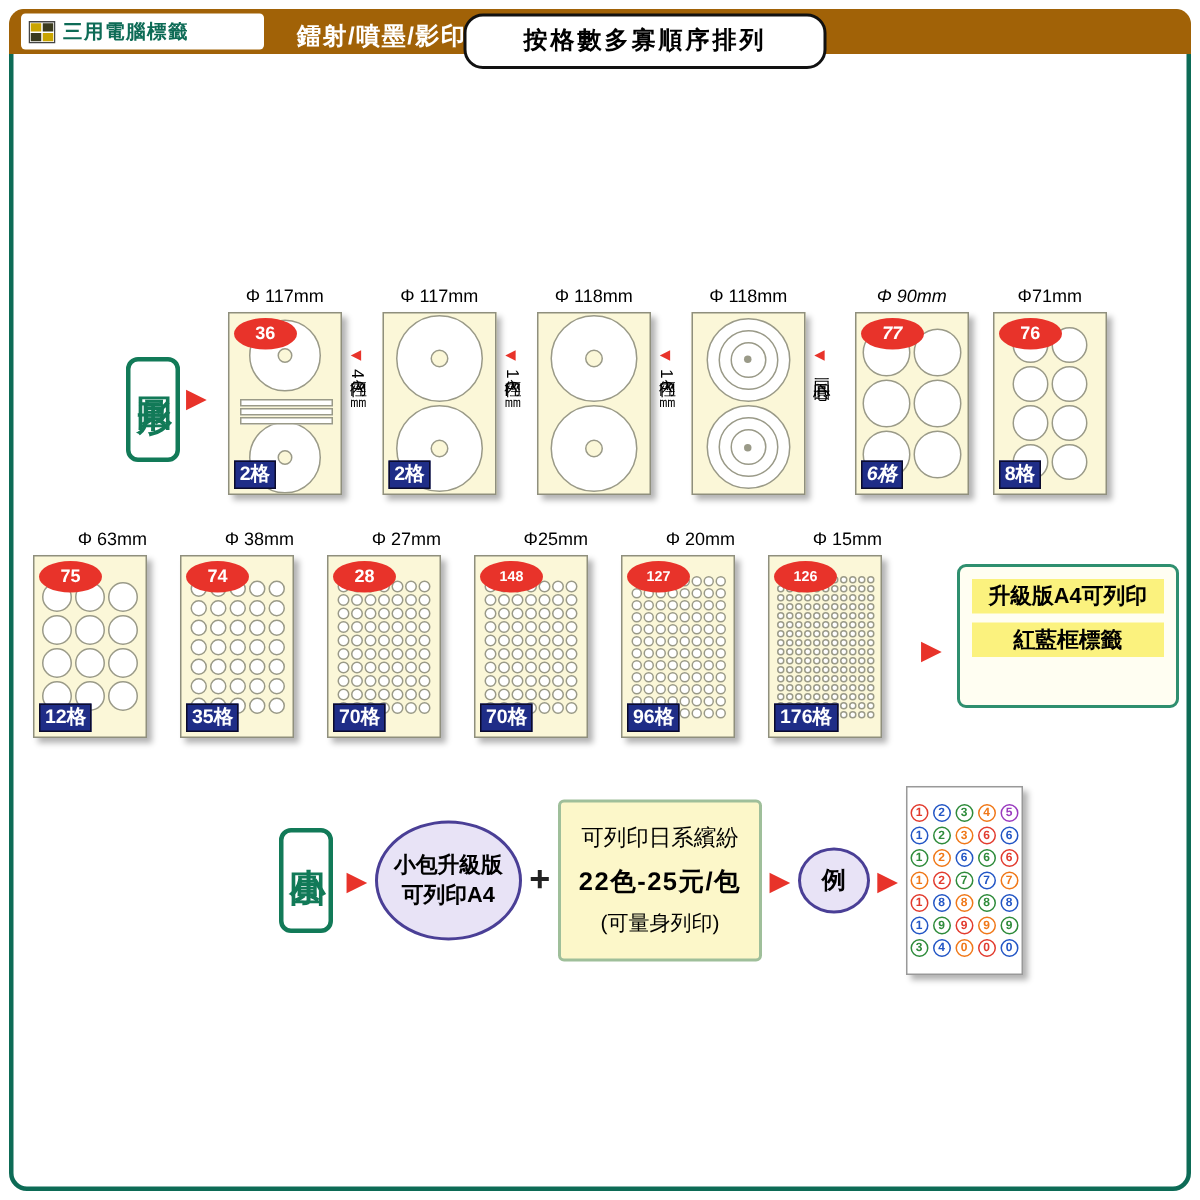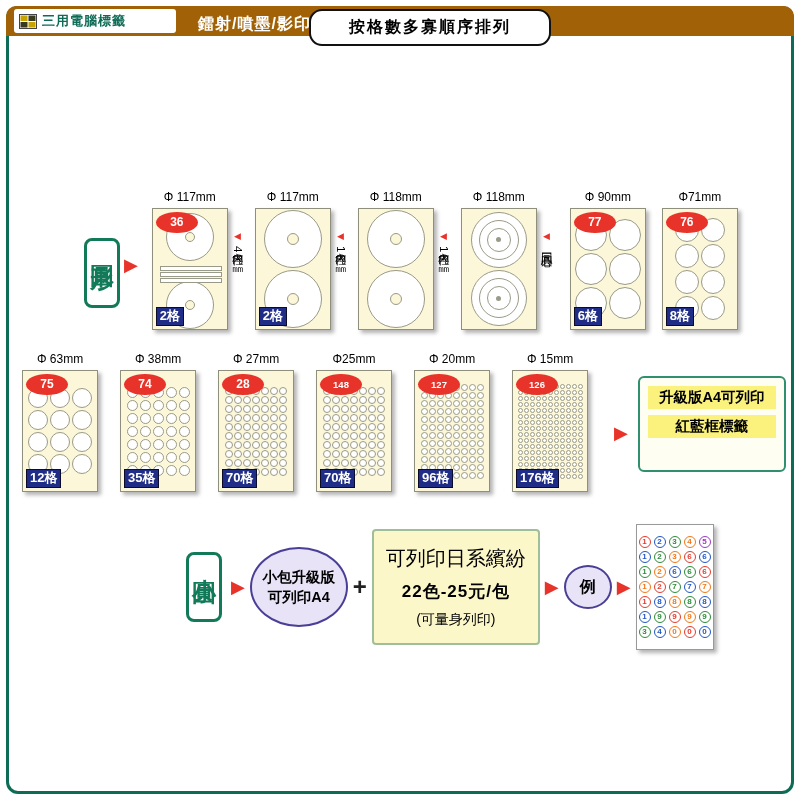--- a/index.html
+++ b/index.html
@@ -24,21 +24,21 @@
   #row3{top:520px;left:186px;height:134px;align-items:center;}
   .section-label{border:3px solid #127a58;border-radius:8px;color:#127a58;font-weight:bold;font-size:24px;
     writing-mode:vertical-rl;text-orientation:upright;line-height:1;letter-spacing:3px;padding:4px 3px;height:56px;}
   #row1 .section-label{margin-top:48px;}
   .big-arrow{color:#e8332a;font-size:18px;line-height:1;}
   #row1 .big-arrow{margin:66px 6px 0 4px;}
   #row1-items{display:flex;align-items:flex-start;}
   
   .sheet-wrap{display:flex;flex-direction:column;align-items:center;margin-left:8px;}
   #row2-sheets{display:flex;}
-  #row2-sheets .sheet-wrap{margin-left:0;margin-right:22px;}
+  #row2-sheets .sheet-wrap{margin-left:0;margin-right:22px;align-items:flex-end;}
   .dia{font-size:12px;height:15px;margin-bottom:3px;white-space:nowrap;text-align:center;}
   .sheet{width:76px;height:122px;background:#fbf7d8;border:1px solid #8f8f7d;position:relative;
     box-shadow:3px 3px 4px rgba(0,0,0,.3);overflow:hidden;box-sizing:border-box;}
   .badge{position:absolute;top:3px;left:3px;width:42px;height:21px;border-radius:50%;background:#e8332a;
     color:#fff;font-weight:bold;font-size:12px;line-height:21px;text-align:center;z-index:6;}
   .badge.b3{font-size:9.5px;}
   .cells{position:absolute;bottom:3px;left:3px;background:#1f2d87;color:#fff;font-weight:bold;font-size:13px;
     line-height:1.15;padding:1px 3px;border:1px solid #0b0b2c;z-index:6;white-space:nowrap;}
   .sgrid{position:absolute;inset:0;display:grid;place-content:center;}
   .circ{border:1px solid #9a9a88;border-radius:50%;background:#fff;box-sizing:border-box;}
@@ -63,21 +63,21 @@
   .note-line{background:#fbf27e;font-weight:bold;font-size:14.5px;text-align:center;padding:2px 0;white-space:nowrap;}
   
   #row3 .section-label{margin-right:4px;}
   #row3 .big-arrow{margin:0 5px;}
   .bubble{width:98px;height:80px;border:2.5px solid #4a3f96;border-radius:50%;background:#e8e3f6;
     display:flex;flex-direction:column;align-items:center;justify-content:center;
     font-size:14.5px;font-weight:600;text-align:center;line-height:1.4;box-sizing:border-box;flex-shrink:0;}
   .plus{font-size:24px;font-weight:bold;margin:0 5px;color:#222;}
   .offer-box{background:#fcf7c9;border:2px solid #9fbf9a;border-radius:4px;padding:14px 12px;display:flex;
     flex-direction:column;gap:8px;text-align:center;flex-shrink:0;}
-  .o1{font-size:20px;}
+  .o1{font-size:15px;}
   .o2{font-size:17px;font-weight:bold;letter-spacing:1px;}
   .o3{font-size:14px;}
   .ex-bubble{width:44px;height:40px;border:2.5px solid #4a3f96;border-radius:50%;background:#e8e3f6;
     display:flex;align-items:center;justify-content:center;font-size:16px;font-weight:bold;flex-shrink:0;}
   .sample{width:76px;height:124px;background:#fff;border:1px solid #999;box-shadow:3px 3px 4px rgba(0,0,0,.3);
     display:grid;grid-template-columns:repeat(5,12px);grid-auto-rows:12px;gap:3px;place-content:center;flex-shrink:0;}
   .num-circ{width:12px;height:12px;border-radius:50%;border:1.3px solid;box-sizing:border-box;
     font-size:8px;font-weight:bold;display:flex;align-items:center;justify-content:center;line-height:1;}
 </style>
 </head>
@@ -181,21 +181,21 @@
                 </div>
               </div>
             </div>
           </div>
         </div>
       </div>
       <div class="ann">
         <span class="tri">◀</span>
         <span class="vtext">三同心圓</span>
       </div>
-      <div class="sheet-wrap" style="margin-left: 14px;">
+      <div class="sheet-wrap" style="margin-left: 14px; font-style: italic;">
         <div class="dia">Φ 90mm</div>
         <div class="sheet">
           <div class="sgrid" style="grid-template-columns: repeat(2, 32px); grid-auto-rows: 32px; gap: 2px;">
             <div class="circ"></div>
             <div class="circ"></div>
             <div class="circ"></div>
             <div class="circ"></div>
             <div class="circ"></div>
             <div class="circ"></div>
           </div>

